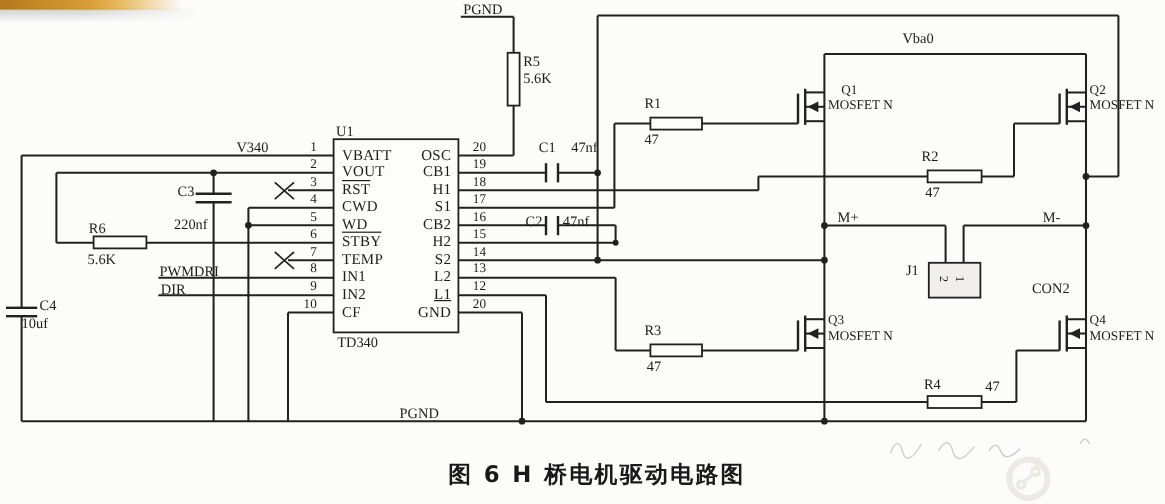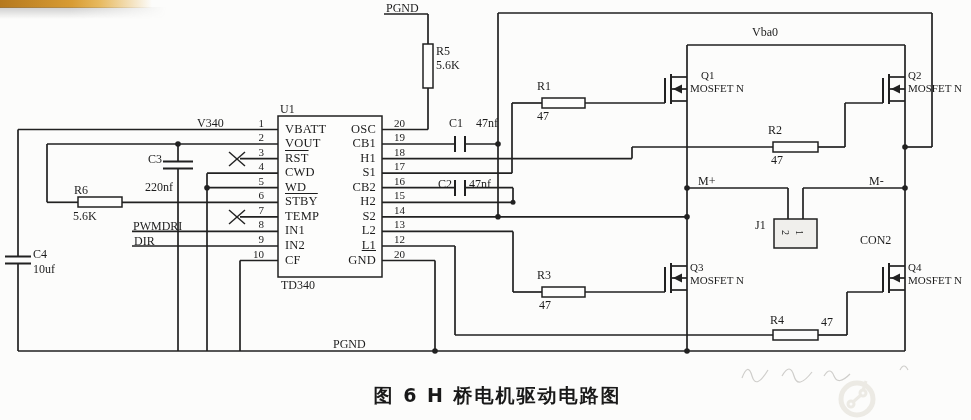--- a/index.html
+++ b/index.html
@@ -276,21 +276,21 @@
   <span class="lbl" style="left:74px;top:184px;">R6</span>
   <span class="lbl" style="left:73px;top:210px;">5.6K</span>
 
   <span class="lbl" style="left:449px;top:117px;">C1</span>
   <span class="lbl" style="left:476px;top:117px;">47nf</span>
   <span class="lbl" style="left:438px;top:178px;">C2</span>
   <span class="lbl" style="left:469px;top:178px;">47nf</span>
   <span class="lbl" style="left:148px;top:153px;">C3</span>
   <span class="lbl" style="left:145px;top:181px;">220nf</span>
   <span class="lbl" style="left:33px;top:248px;">C4</span>
-  <span class="lbl" style="left:33px;top:263px;font-family:Liberation Serif, serif;">10uf</span>
+  <span class="lbl" style="left:18px;top:263px;font-family:Liberation Serif, serif;">10uf</span>
 
   <span class="lbl small" style="left:690px;top:69px;padding-left:11px;">Q1</span>
   <span class="lbl small" style="left:690px;top:82px;">MOSFET N</span>
   <span class="lbl small" style="left:908px;top:69px;">Q2</span>
   <span class="lbl small" style="left:908px;top:82px;">MOSFET N</span>
   <span class="lbl small" style="left:690px;top:261px;">Q3</span>
   <span class="lbl small" style="left:690px;top:274px;">MOSFET N</span>
   <span class="lbl small" style="left:908px;top:261px;">Q4</span>
   <span class="lbl small" style="left:908px;top:274px;">MOSFET N</span>
 

